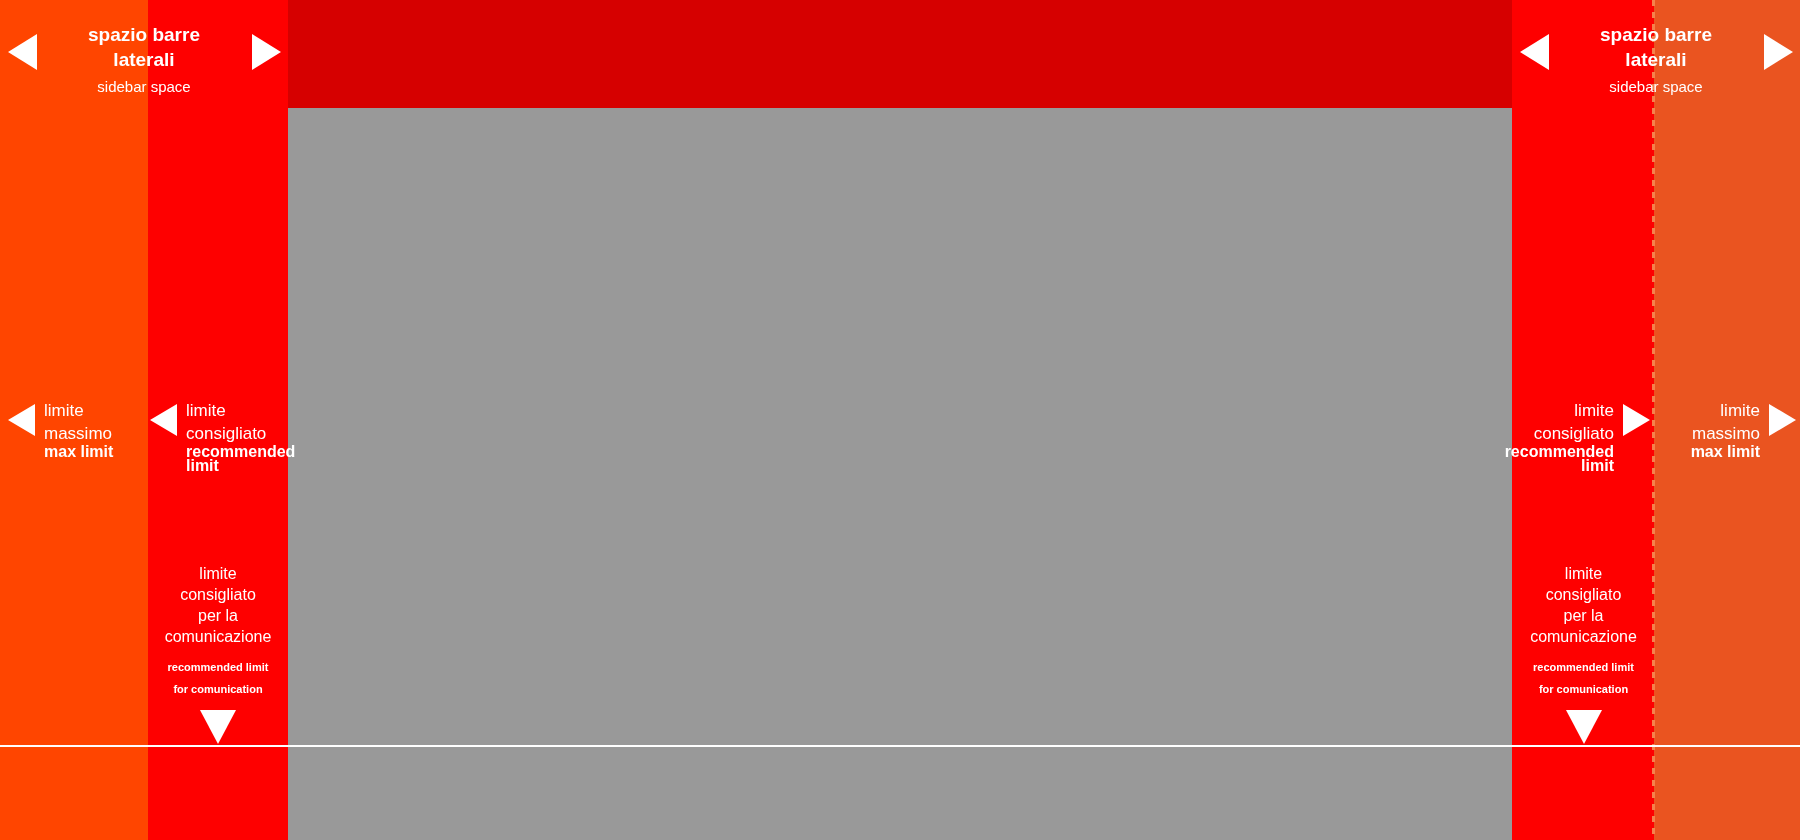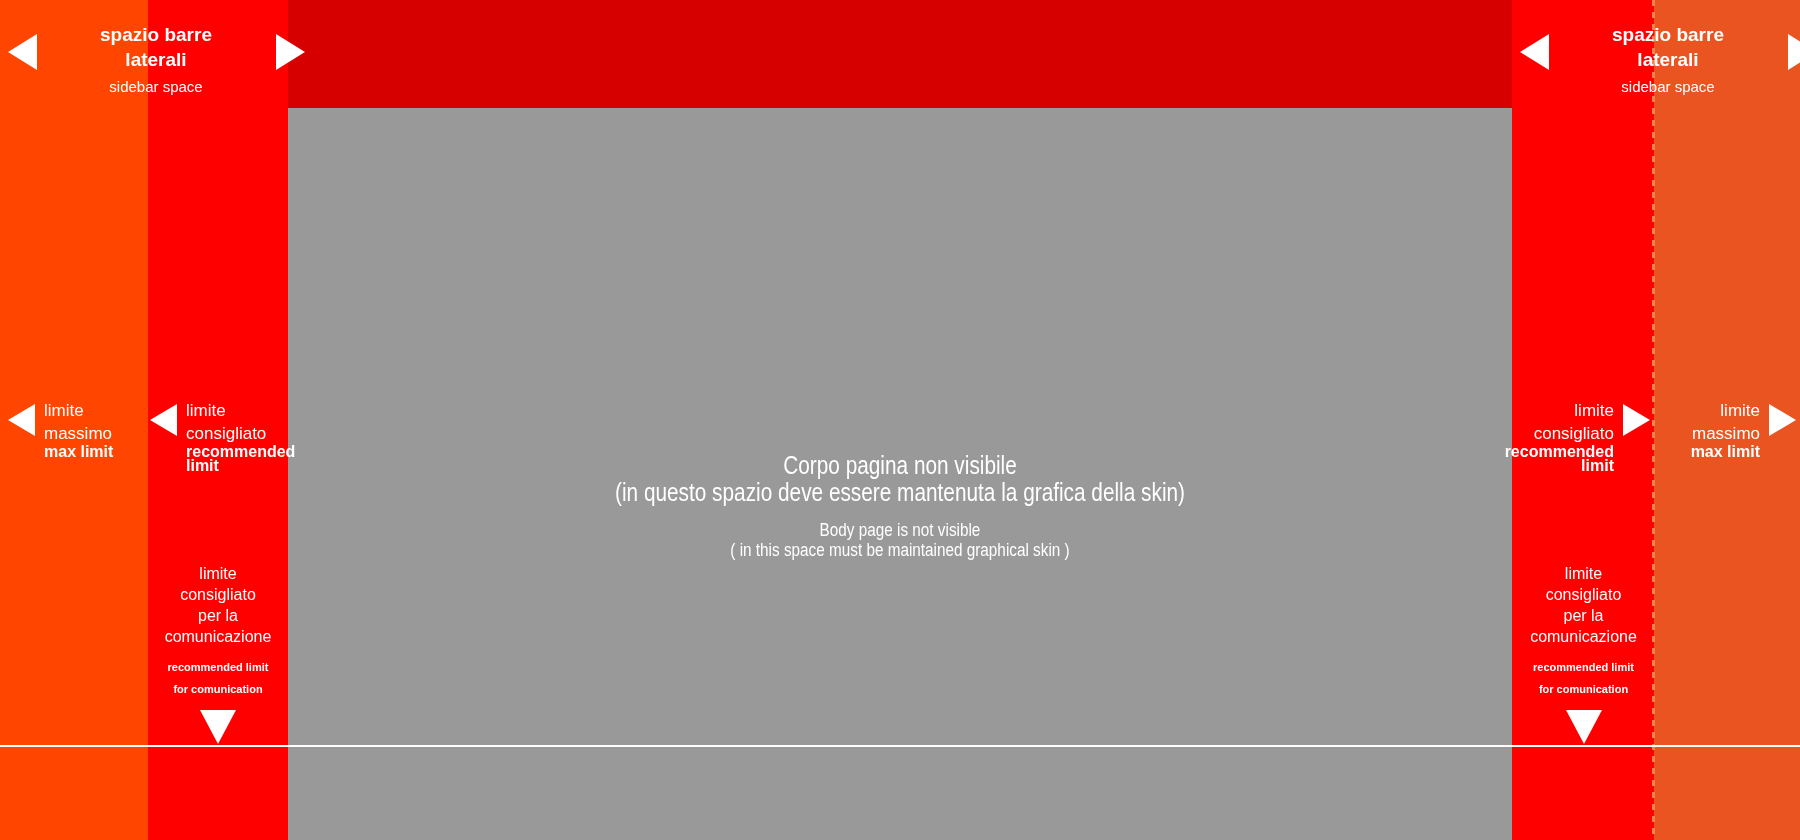--- a/index.html
+++ b/index.html
@@ -24,21 +24,21 @@
 
   
   .tri { width:0; height:0; }
   .tri-left  { border-top:18px solid transparent; border-bottom:18px solid transparent; border-right:29px solid #fff; }
   .tri-right { border-top:18px solid transparent; border-bottom:18px solid transparent; border-left:29px solid #fff; }
   .tri-left.sm  { border-top-width:16px; border-bottom-width:16px; border-right-width:27px; }
   .tri-right.sm { border-top-width:16px; border-bottom-width:16px; border-left-width:27px; }
   .tri-down  { border-left:18px solid transparent; border-right:18px solid transparent; border-top:34px solid #fff; }
 
   
-  .sb-group { position:absolute; top:0; height:110px; width:288px; z-index:3;padding-left:24px; }
+  .sb-group { position:absolute; top:0; height:110px; width:288px; z-index:3; }
   #sb-left  { left:0; }
   #sb-right { left:1512px; }
   .sb-text  { position:absolute; left:0; right:0; top:22px; text-align:center; color:#fff; }
   .sb-title { font-size:19px; font-weight:700; line-height:25px; }
   .sb-sub   { font-size:15px; font-weight:400; margin-top:6px; }
   .sb-arrow-l { position:absolute; left:8px;  top:34px; }
   .sb-arrow-r { position:absolute; right:7px; top:34px; }
 
   
   .hd { position:absolute; left:288px; top:0; width:1224px; text-align:center; color:#fff; z-index:3; }
@@ -159,20 +159,14 @@
   <div class="comm" id="comm-right">
     <div class="comm-it pre">limite
 consigliato
 per la
 comunicazione</div>
     <div class="comm-en1">recommended limit</div>
     <div class="comm-en2">for comunication</div>
     <div class="tri tri-down comm-arrow"></div>
   </div>
 
-  <div class="body-text">
-    <div class="body-it pre">Corpo pagina non visibile
-(in questo spazio deve essere mantenuta la grafica della skin)</div>
-    <div class="body-en pre">Body page is not visible
-( in this space must be maintained graphical skin )</div>
-  </div>
 
 </div>
 
 </body></html>

